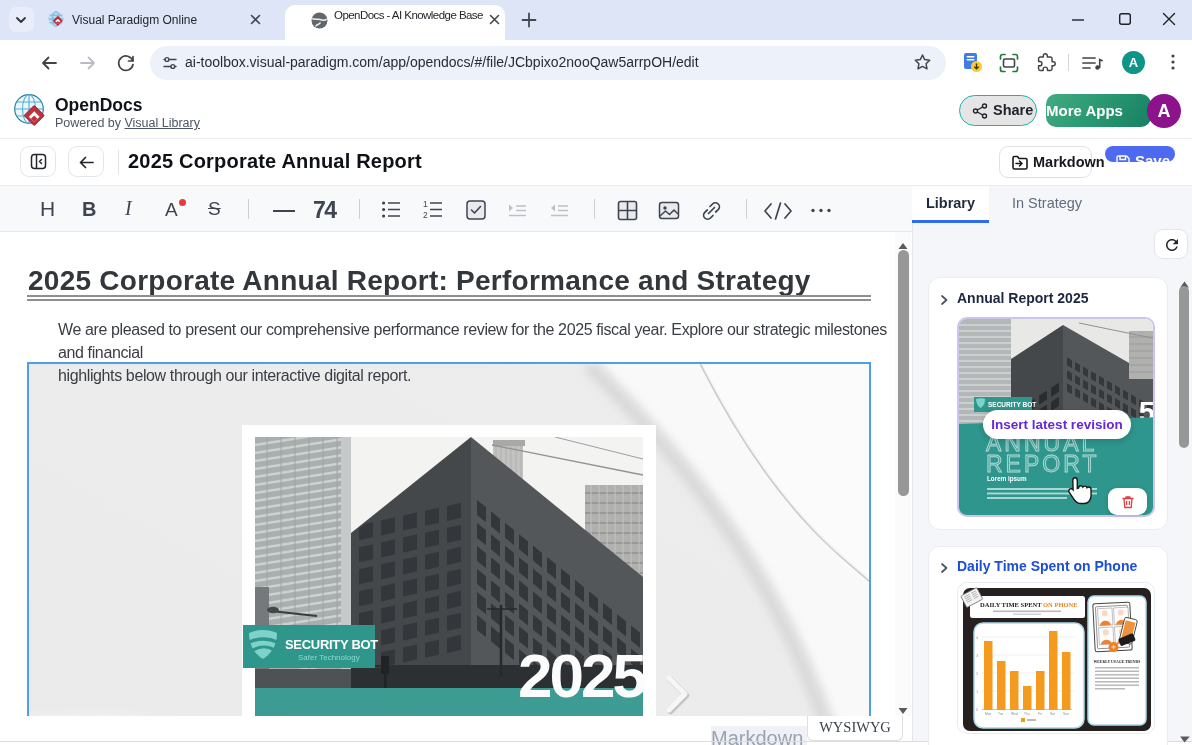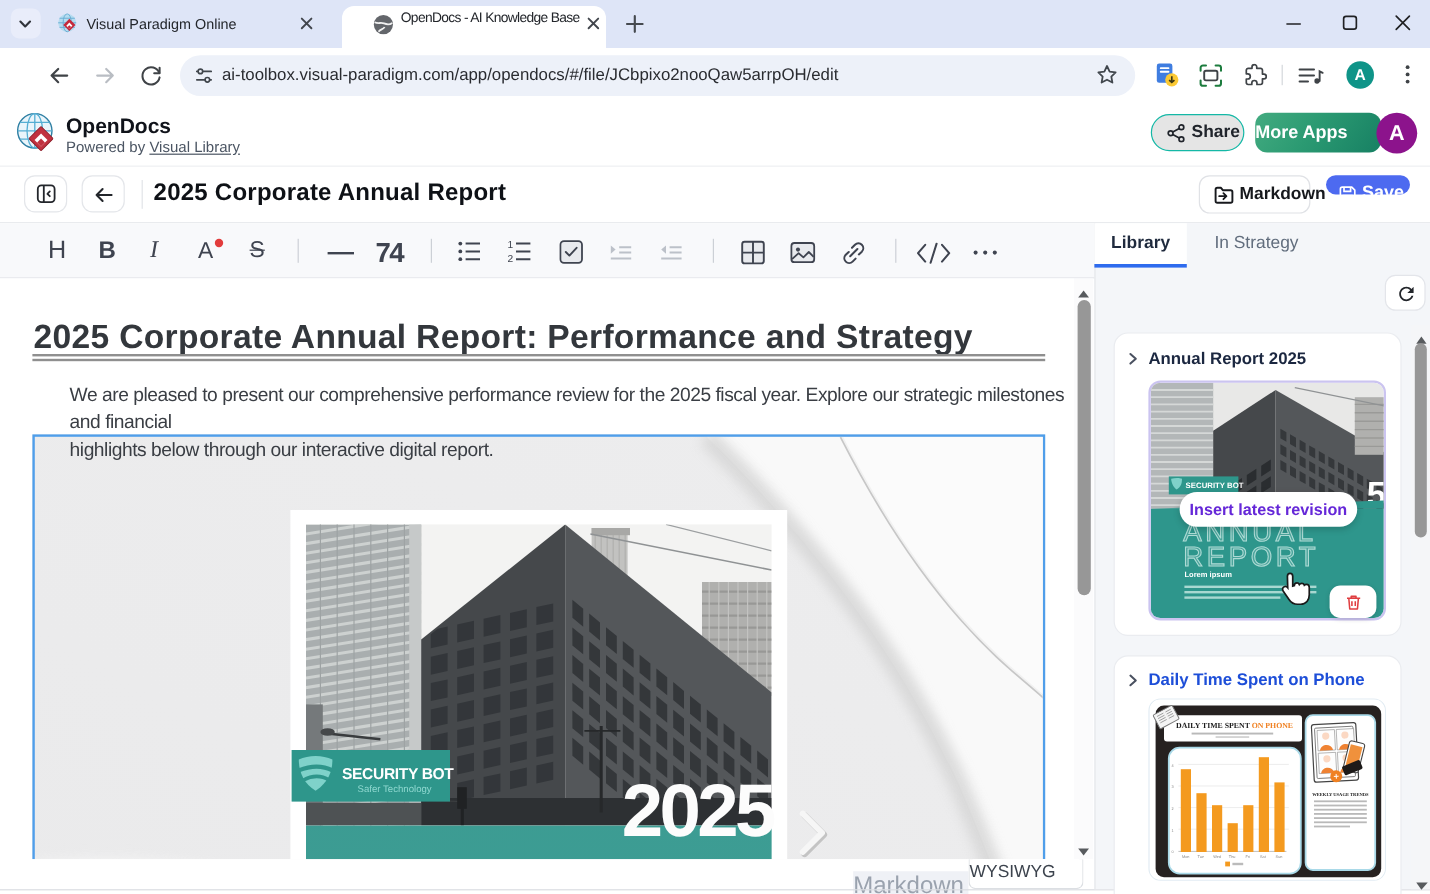--- a/index.html
+++ b/index.html
@@ -51,21 +51,21 @@
 #para { left:27px; top:318px; width:844px; font-size:16px; line-height:23px; color:#3a3e44; letter-spacing:-0.38px;margin-left:31px; }
 #imgbox { position:absolute; left:27px; top:130px; width:844px; height:480px; border:2px solid #4f9eea; background:#ededee; overflow:hidden; }
 
 #slide { position:absolute; left:0; top:0; width:840px; height:472px; }
 
 #escroll { left:895px; top:232px; width:16px; height:484px; background:#fbfbfc; }
 #ethumb { left:897.5px; top:250px; width:11px; height:246px; border-radius:5.5px; background:#979797; }
 
 #bottombar { left:0; top:716px; width:1192px; height:25px; background:#fff; }
 #mdtab { left:711px; top:726px; width:96px; height:25px; background:#eff1f6; border-radius:0 0 6px 6px; color:#9aa2ae; font-size:20px; line-height:24px; }
-#wztab { left:807px; top:716px; width:96px; height:25px; background:#fff; border:1px solid #dcdfe3; border-top:none; border-radius:0 0 6px 6px; color:#3c434d; font-size:14.5px; text-align:left; line-height:23px; }
+#wztab { left:807px; top:716px; width:96px; height:25px; background:#fff; border:1px solid #dcdfe3; border-top:none; border-radius:0 0 6px 6px; color:#3c434d; font-size:14.5px; text-align:center; line-height:23px;font-family:Liberation Serif, serif; }
 #botline { left:0; top:741px; width:1192px; height:1px; background:#dadce1; }
 
 #sidebar { left:912px; top:186px; width:280px; height:555px; background:#f4f6f9; border-left:1px solid #e4e6ea; overflow:hidden; }
 #libtab { left:912px; top:186px; width:77px; height:34px; background:#fff; text-align:center; font-size:14.5px; font-weight:bold; color:#1f2a3d; line-height:34px; }
 #libline { left:912px; top:220px; width:77px; height:3px; background:#2e6bee; }
 #indoc { left:1012px; top:186px; font-size:14.5px; color:#616d7d; line-height:34px; }
 #refbtn { left:1154px; top:229px; width:34px; height:30px; background:#fff; border:1px solid #e3e5ea; border-radius:9px; }
 .card { position:absolute; background:#fff; border:1px solid #eaecf0; border-radius:12px; }
 #card1 { left:928px; top:277px; width:240px; height:253px; }
 #card2 { left:928px; top:546px; width:240px; height:210px; }

